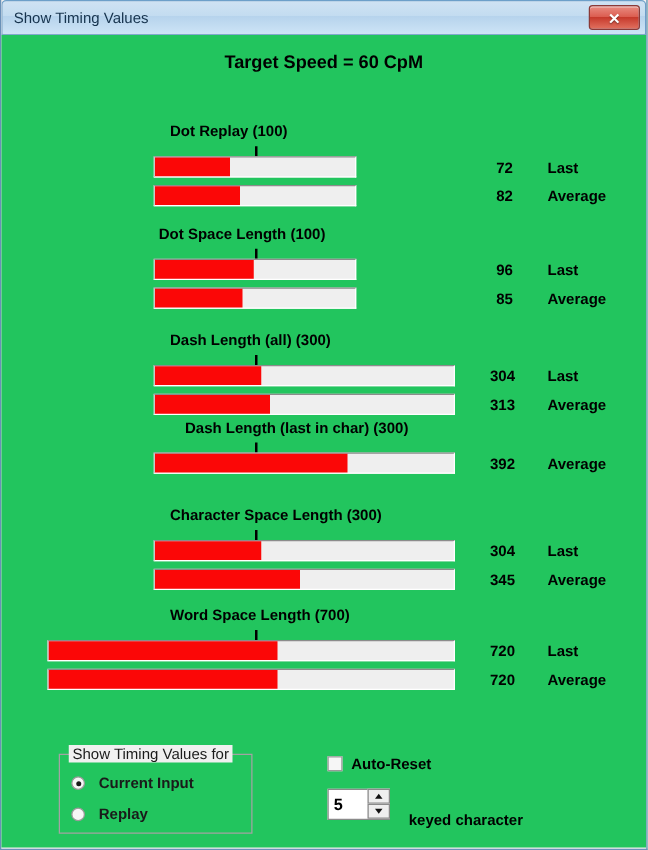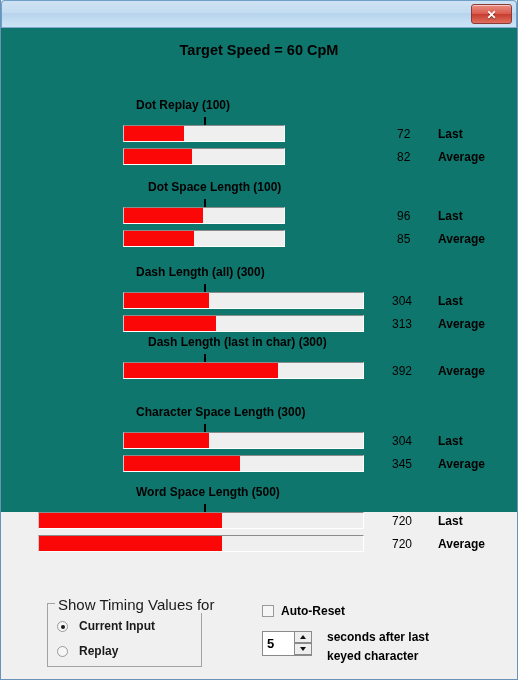--- a/index.html
+++ b/index.html
@@ -67,22 +67,22 @@
     font-weight: bold;
     color: #ffffff;
     text-shadow: 0 1px 1px rgba(0,0,0,0.45);
     line-height: 18px;
   }
 
   
   #client {
     position: relative;
     width: 100%;
-    height: 484px;
-    background: #0f766e;
+    height: 650px;
+    background: #22c55e;
   }
 
   .hdr-center {
     position: absolute;
     text-align: center;
     font-size: 14px;
     font-weight: bold;
     color: #000;
     white-space: nowrap;
   }
@@ -128,21 +128,21 @@
   .fill {
     position: absolute;
     top: 0;
     left: 0;
     height: 100%;
     background: #fb0707;
   }
   .value {
     position: absolute;
     font-size: 12px;
-    font-weight: normal;
+    font-weight: bold;
     color: #000;
     text-align: left;
     white-space: nowrap;
   }
   .kind {
     position: absolute;
     font-size: 12px;
     font-weight: bold;
     color: #000;
     white-space: nowrap;
@@ -158,21 +158,21 @@
     box-sizing: border-box;
     border: 1px solid #a3a3a3;
     background: transparent;
   }
   #group-box-legend {
     position: absolute;
     left: 54px;
     top: 568px;
     padding: 0 3px;
     background: #f0f0f0;
-    font-size: 15px;
+    font-size: 12px;
     color: #1a1a1a;
     white-space: nowrap;
   }
   .radio-row {
     position: absolute;
     left: 56px;
     font-size: 12px;
     color: #1a1a1a;
     white-space: nowrap;
   }
@@ -284,20 +284,21 @@
     color: #000;
     white-space: nowrap;
   }
 </style>
 </head>
 <body>
 
 <div id="window">
 
   <div id="titlebar">
+    <span id="title-text">Show Timing Values</span>
     <div id="close-button">
       <span class="x-glyph">✕</span>
     </div>
   </div>
 
   <div id="client">
 
     <div class="hdr-center" id="target-speed">Target Speed = 60 CpM</div>
 
     <div id="metrics-container">
@@ -309,21 +310,21 @@
           </div>
           <div class="value" style="left: 396px; top: 29px;">72</div>
           <div class="kind" style="left: 437px; top: 29px;">Last</div>
           <div class="track" style="left: 122px; top: 50px; width: 162px;">
             <div class="fill" style="width: 68px; background: rgb(251, 7, 7);"></div>
           </div>
           <div class="value" style="left: 396px; top: 52px;">82</div>
           <div class="kind" style="left: 437px; top: 52px;">Average</div>
         </div>
         <div class="group" style="top: 152px;">
-          <div class="group-title" style="left: 147px;">Dot Space Length (100)</div>
+          <div class="group-title" style="left: 126px;">Dot Space Length (100)</div>
           <div class="tick" style="left: 203px; top: 19px;"></div>
           <div class="track" style="left: 122px; top: 27px; width: 162px;">
             <div class="fill" style="width: 79px; background: rgb(251, 7, 7);"></div>
           </div>
           <div class="value" style="left: 396px; top: 29px;">96</div>
           <div class="kind" style="left: 437px; top: 29px;">Last</div>
           <div class="track" style="left: 122px; top: 50px; width: 162px;">
             <div class="fill" style="width: 70px; background: rgb(251, 7, 7);"></div>
           </div>
           <div class="value" style="left: 396px; top: 52px;">85</div>
@@ -360,21 +361,21 @@
           </div>
           <div class="value" style="left: 391px; top: 29px;">304</div>
           <div class="kind" style="left: 437px; top: 29px;">Last</div>
           <div class="track" style="left: 122px; top: 50px; width: 241px;">
             <div class="fill" style="width: 116px; background: rgb(251, 7, 7);"></div>
           </div>
           <div class="value" style="left: 391px; top: 52px;">345</div>
           <div class="kind" style="left: 437px; top: 52px;">Average</div>
         </div>
         <div class="group" style="top: 457px;">
-          <div class="group-title" style="left: 135px;">Word Space Length (500)</div>
+          <div class="group-title" style="left: 135px;">Word Space Length (700)</div>
           <div class="tick" style="left: 203px; top: 19px;"></div>
           <div class="track" style="left: 37px; top: 27px; width: 326px;">
             <div class="fill" style="width: 183px; background: rgb(251, 7, 7);"></div>
           </div>
           <div class="value" style="left: 391px; top: 29px;">720</div>
           <div class="kind" style="left: 437px; top: 29px;">Last</div>
           <div class="track" style="left: 37px; top: 50px; width: 326px;">
             <div class="fill" style="width: 183px; background: rgb(251, 7, 7);"></div>
           </div>
           <div class="value" style="left: 391px; top: 52px;">720</div>
@@ -406,17 +407,16 @@
       <div id="spin-btns">
         <div class="spin-btn up">
           <span class="spin-arrow up"></span>
         </div>
         <div class="spin-btn down">
           <span class="spin-arrow down"></span>
         </div>
       </div>
     </div>
 
-    <div class="spin-caption" style="top:602px;">seconds after last</div>
     <div class="spin-caption" style="top:621px;">keyed character</div>
 
   </div>
 </div>
 
 </body></html>

